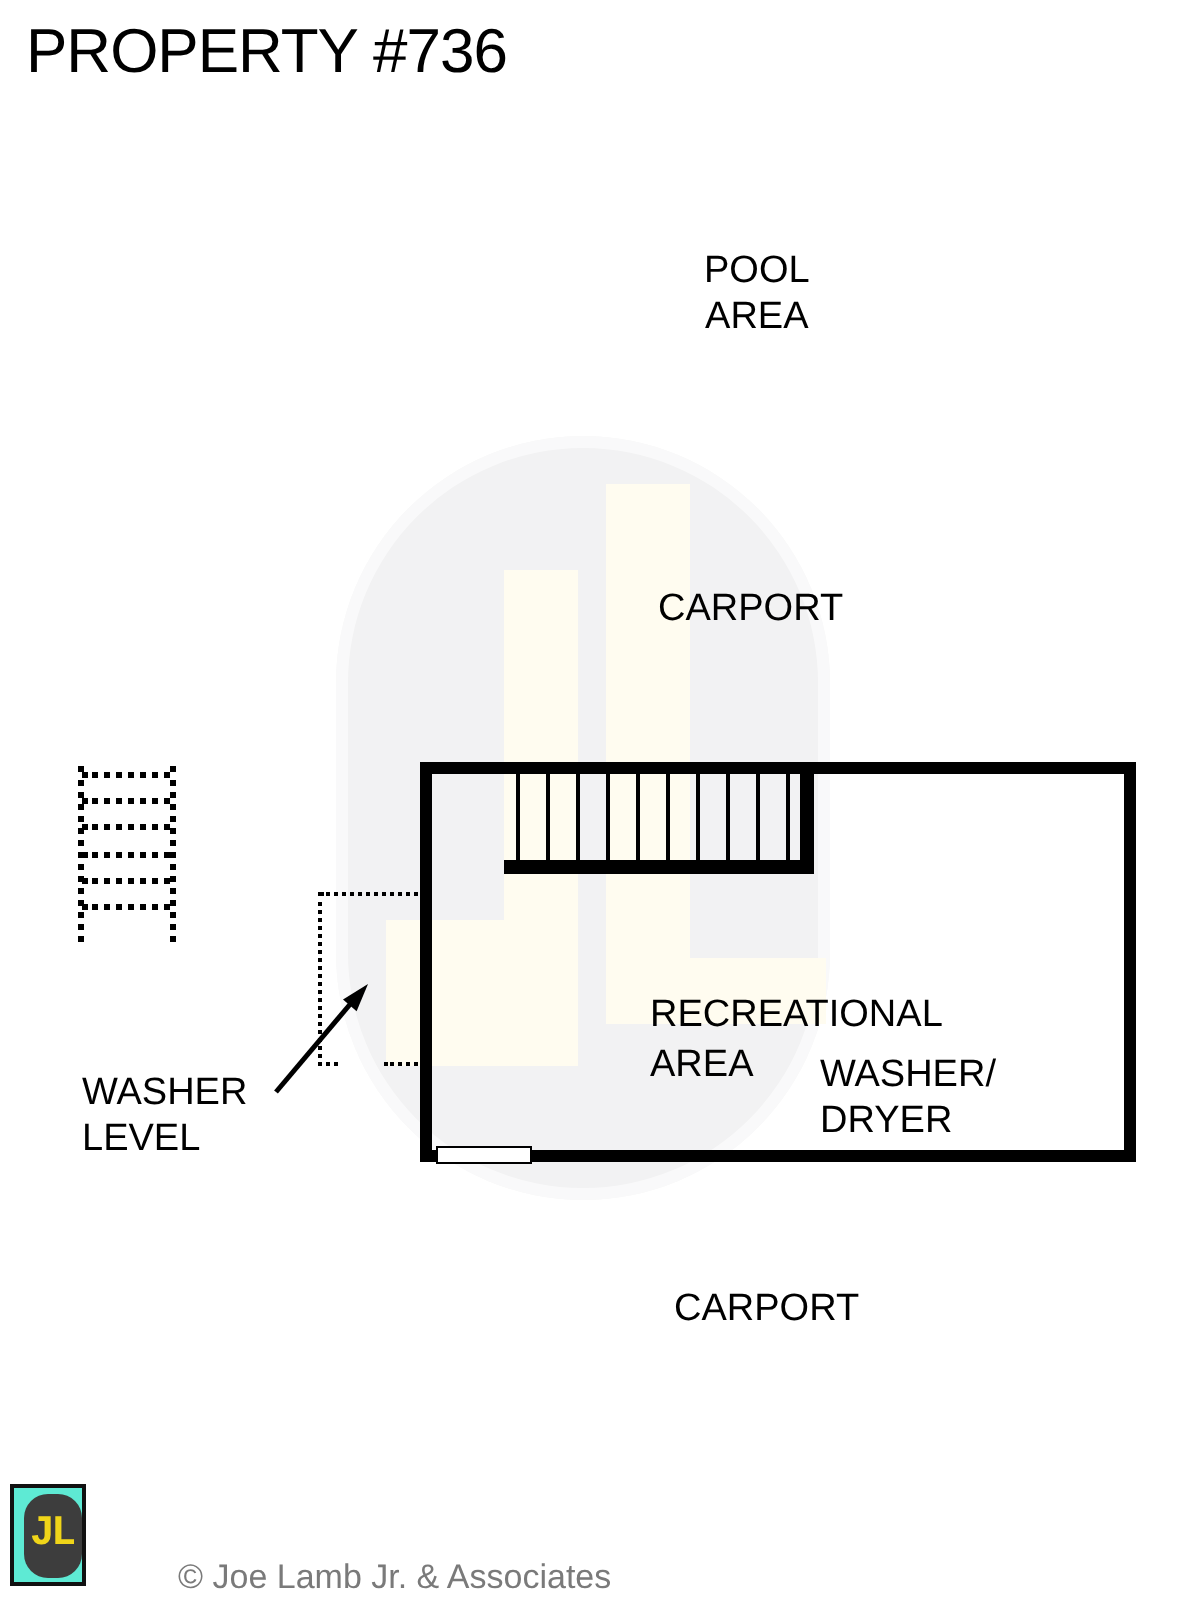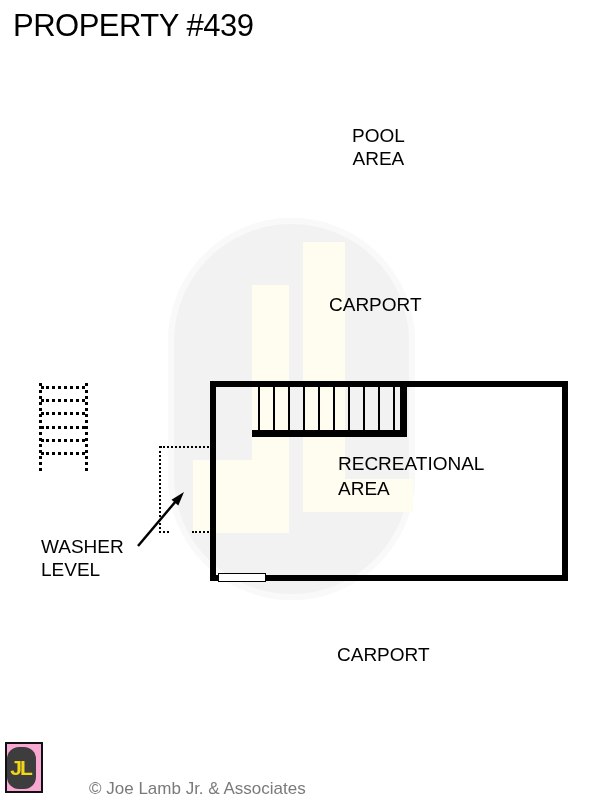--- a/index.html
+++ b/index.html
@@ -20,21 +20,21 @@
   .wm-l-foot{left:303px;top:479px;width:110px;height:33px;}
   
   .title{position:absolute;left:13px;top:9px;font-size:31px;line-height:33px;
          letter-spacing:-0.5px;white-space:nowrap;}
   .title span{display:block;}
   
   .label{position:absolute;font-size:19px;line-height:23px;white-space:nowrap;}
   .label span{display:block;}
   .lbl-pool{left:352px;top:124px;text-align:center;}
   .lbl-carport-top{left:329px;top:293px;}
-  .lbl-rec{left:325px;top:451px;line-height:25px;margin-left:13px;}
+  .lbl-rec{left:325px;top:495px;line-height:25px;}
   .lbl-washer{left:410px;top:526px;}
   .lbl-shower{left:41px;top:535px;}
   .lbl-carport-bottom{left:337px;top:643px;}
   
   .building{position:absolute;left:210px;top:381px;width:358px;height:200px;
             border:6px solid var(--line-black,#000);box-sizing:border-box;background:transparent;}
   .stairs-right{position:absolute;left:400px;top:381px;width:7px;height:56px;background:var(--line-black,#000);}
   .stairs-bottom{position:absolute;left:252px;top:430px;width:155px;height:7px;background:var(--line-black,#000);}
   .stair-bars{position:absolute;left:258px;top:387px;width:137px;height:43px;
               display:flex;justify-content:space-between;}
@@ -50,53 +50,57 @@
   .shower-stub-r{left:192px;top:531px;width:20px;}
   
   .ladder{position:absolute;left:39px;top:383px;width:49px;height:88px;}
   .ladder .rail{position:absolute;top:0;width:0;height:88px;border-left:3px dotted var(--line-black,#000);}
   .ladder .rail.r1{left:0;}
   .ladder .rail.r2{right:0;}
   .ladder .rung{position:absolute;left:2px;width:44px;height:0;border-top:3px dotted var(--line-black,#000);}
   
   .arrow-svg{position:absolute;left:132px;top:484px;}
   
-  .logo{position:absolute;left:5px;top:742px;width:38px;height:51px;background:#f9a8d4;
-        border:2px solid #111;box-sizing:border-box;display:flex;align-items:center;justify-content:flex-start;}
+  .logo{position:absolute;left:5px;top:742px;width:38px;height:51px;background:#5eead4;
+        border:2px solid #111;box-sizing:border-box;display:flex;align-items:center;justify-content:flex-end;font-family:Liberation Mono, monospace;}
   .logo-capsule{width:29px;height:42px;background:var(--logo-capsule,#3d3d3d);border-radius:12px;
         display:flex;align-items:center;justify-content:center;}
   .logo-capsule span{color:var(--logo-yellow,#f0d519);font-weight:bold;font-size:21px;
         letter-spacing:-2px;transform:translateX(-1px);}
   .copyright{position:absolute;left:47px;top:779px;font-size:17px;color:var(--footer-gray,#7a7a7a);white-space:nowrap;margin-left:42px;}
 </style>
 </head>
 <body>
 
 <div class="canvas">
 
   <div class="wm-capsule"></div>
   <div class="wm wm-j-bar"></div>
   <div class="wm wm-j-foot"></div>
   <div class="wm wm-l-bar"></div>
   <div class="wm wm-l-foot"></div>
 
   <div class="title">
-    <span>PROPERTY #439</span>
+    <span>PROPERTY #736</span>
   </div>
 
   <div class="label lbl-pool">
     <span>POOL</span>
     <span>AREA</span>
   </div>
   <div class="label lbl-carport-top">
     <span>CARPORT</span>
   </div>
   <div class="label lbl-rec">
     <span>RECREATIONAL</span>
     <span>AREA</span>
+  </div>
+  <div class="label lbl-washer">
+    <span>WASHER/</span>
+    <span>DRYER</span>
   </div>
   <div class="label lbl-shower">
     <span>WASHER</span>
     <span>LEVEL</span>
   </div>
   <div class="label lbl-carport-bottom">
     <span>CARPORT</span>
   </div>
 
   <div class="building"></div>

